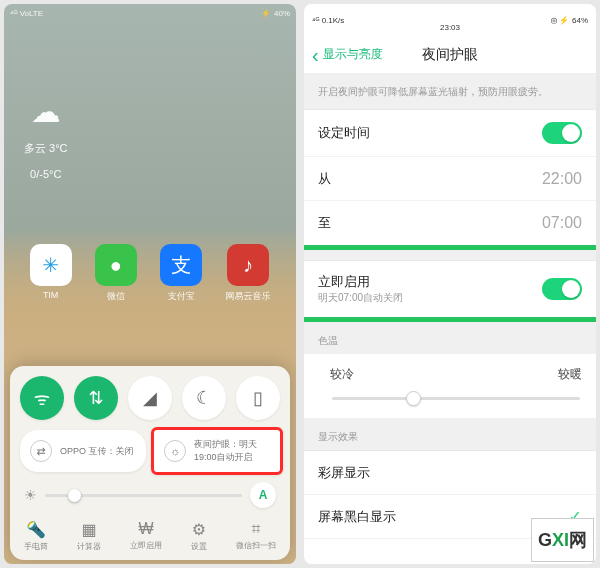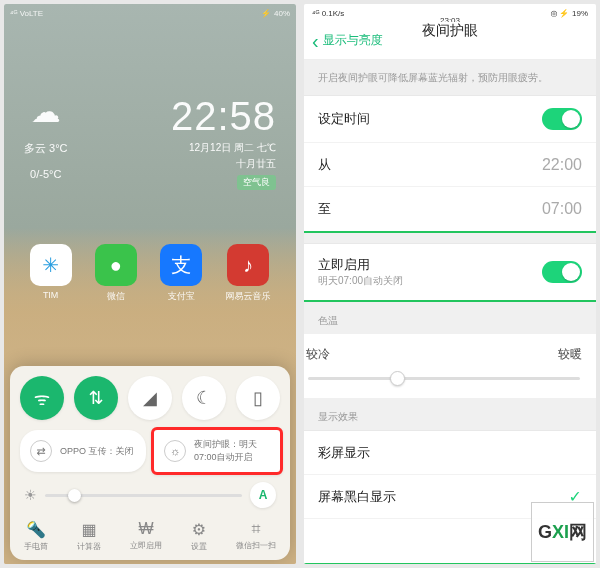--- a/index.html
+++ b/index.html
@@ -1,17 +1,17 @@
 <!DOCTYPE html>
 <html><head>
 <meta charset="utf-8">
 <style>
 * { box-sizing: border-box; margin: 0; padding: 0; font-family: -apple-system, "Helvetica Neue", Arial, sans-serif; }
 body { background: #e8e8e8; display: flex; gap: 8px; padding: 4px; width: 600px; height: 568px; overflow: hidden; }
-.phone { width: 292px; height: 560px; background: #fff; position: relative; overflow: hidden; border-radius: 2px; }
+.phone { width: 292px; height: 560px; background: #fff; position: relative; overflow: hidden; border-radius: 8px; }
 
 .left-bg { width: 100%; height: 100%; background: linear-gradient(180deg,#a8b6b0 0%,#9aa89e 40%,#c4a877 55%,#cdb285 70%,#d1b78c 100%); position: relative; }
 .left-bg::after{content:"";position:absolute;left:0;right:0;bottom:0;height:60%;background:linear-gradient(180deg,transparent 0%,rgba(205,178,133,.6) 20%,#cdb184 50%)}
 .status-bar { position: absolute; top: 0; left: 0; right: 0; height: 18px; display: flex; justify-content: space-between; align-items: center; padding: 0 6px; font-size: 8px; color: rgba(255,255,255,.85); z-index:5 }
 .status-right{display:flex;gap:4px;align-items:center}
 .weather-widget { position:absolute; left:20px; top:90px; color:rgba(255,255,255,.95); text-align:center; z-index:3;}
 .weather-widget .cond{font-size:11px;margin-top:12px}
 .clock-widget{position:absolute; right:20px; top:90px; color:rgba(255,255,255,.95); text-align:right;z-index:3}
 .clock-widget .time{font-size:40px; font-weight:200; letter-spacing:1px}
 .clock-widget .date{font-size:10px;margin-top:2px}
@@ -36,67 +36,61 @@
 .bright-row{display:flex;align-items:center;gap:8px;margin-bottom:8px;padding:0 4px}
 .bright-icon{font-size:14px;color:#999}
 .bright-track{flex:1;height:3px;background:#ddd;border-radius:2px;position:relative}
 .bright-thumb{position:absolute;left:12%;top:-5px;width:13px;height:13px;border-radius:50%;background:#fff;box-shadow:0 1px 3px rgba(0,0,0,.3)}
 .auto-badge{width:26px;height:26px;border-radius:50%;background:#fff;display:flex;align-items:center;justify-content:center;font-size:12px;font-weight:600;color:#1bb76e;box-shadow:0 1px 3px rgba(0,0,0,.1)}
 .tool-row{display:flex;justify-content:space-between;padding:4px 4px 0 4px}
 .tool{display:flex;flex-direction:column;align-items:center;gap:2px;font-size:8px;color:#888}
 .tool-ic{font-size:16px;color:#888}
 
 .right-phone{background:#f0f0f0;display:flex;flex-direction:column}
-.r-status{height:18px;display:flex;justify-content:space-between;align-items:center;padding:9px 8px;font-size:8px;color:#333;background:#fff}
+.r-status{height:18px;display:flex;justify-content:space-between;align-items:center;padding:16px 8px;font-size:8px;color:#333;background:#fff}
 .r-status .center{position:absolute;left:50%;transform:translateX(-50%);margin-top:15px;}
-.r-header{background:#fff;height:38px;display:flex;border-bottom:1px solid #eee;position:relative}
+.r-header{background:#fff;height:38px;display:flex;align-items:center;border-bottom:1px solid #eee;position:relative}
 .r-back{color:#1abc7a;font-size:12px;padding:0 8px;display:flex;align-items:center;gap:2px}
 .r-back::before{content:"‹";font-size:20px;line-height:0;margin-right:2px}
 .r-title{position:absolute;left:50%;transform:translateX(-50%);font-size:14px;color:#222;font-weight:500}
 .r-body{flex:1;overflow:hidden;font-size:12px}
 .hint{padding:10px 14px;font-size:10px;color:#999;line-height:1.5}
-.group{background:#fff;border-top:1px solid #e8e8e8;border-bottom:2px solid #22c55e;margin-bottom:0}
+.group{background:#fff;border-top:1px solid #e8e8e8;border-bottom:5px solid #22c55e;margin-bottom:0}
 .row{display:flex;align-items:center;justify-content:space-between;padding:12px 14px;border-bottom:1px solid #f2f2f2;min-height:44px}
 .row:last-child{border-bottom:none}
 .row-label{color:#222;font-size:13px}
 .row-sub{font-size:10px;color:#999}
 .row-val{color:#aaa;font-size:16px}
 .switch{width:40px;height:22px;border-radius:11px;background:#1dd47a;position:relative}
 .switch::after{content:"";position:absolute;right:2px;top:2px;width:18px;height:18px;border-radius:50%;background:#fff;box-shadow:0 1px 2px rgba(0,0,0,.2)}
 .sect-label{padding:12px 14px 6px 14px;font-size:10px;color:#999}
-.temp-row{background:#fff;padding:12px 14px 18px 2px}
+.temp-row{background:#fff;padding:12px 14px 18px 26px}
 .temp-labels{display:flex;justify-content:space-between;font-size:12px;color:#444;margin-bottom:14px}
 .temp-track{height:3px;background:#ddd;border-radius:2px;position:relative;margin:0 2px}
 .temp-thumb{position:absolute;left:30%;top:-6px;width:15px;height:15px;border-radius:50%;background:#fff;border:1px solid #ccc;box-shadow:0 1px 2px rgba(0,0,0,.15)}
 .check{color:#1dd47a;font-size:16px}
-.watermark{position:absolute;right:2px;bottom:2px;background:rgba(255,255,255,.92);border:1px solid #ccc;padding:17px 6px;font-size:18px;font-weight:700;color:#333;z-index:50}
+.watermark{position:absolute;right:2px;bottom:2px;background:rgba(255,255,255,.92);border:1px solid #ccc;padding:9px 6px;font-size:18px;font-weight:700;color:#333;z-index:50}
 .watermark .xi{color:#1ca04e}
 </style>
 </head>
 <body>
 
 <div class="phone">
   <div class="left-bg">
     <div class="status-bar">
       <span>⁴ᴳ VoLTE</span>
       <span class="status-right">⚡ 40%</span>
     </div>
 
     <div class="weather-widget">
       <div style="font-size:30px">☁</div>
       <div class="cond">多云 3°C</div>
       <div class="cond">0/-5°C</div>
     </div>
 
-    <div class="clock-widget">
-      <div class="time">22:58</div>
-      <div class="date">12月12日 周二 七℃</div>
-      <div class="lunar">十月廿五</div>
-      <span class="air-badge">空气良</span>
-    </div>
 
     <div class="app-row">
       <div class="app">
           <div class="app-icon tim">✳</div>
           <span class="app-label">TIM</span>
         </div>
       <div class="app">
           <div class="app-icon wechat">●</div>
           <span class="app-label">微信</span>
         </div>
@@ -118,21 +112,21 @@
         <div class="qs">☾</div>
         <div class="qs">▯</div>
       </div>
       <div class="pill-row">
         <div class="pill">
           <span class="pill-icon">⇄</span>
           <span>OPPO 互传：关闭</span>
         </div>
         <div class="pill highlight-box">
           <span class="pill-icon">☼</span>
-          <span>夜间护眼：明天07:00自动开启</span>
+          <span>夜间护眼：明天19:00自动开启</span>
         </div>
       </div>
       <div class="bright-row">
         <span class="bright-icon">☀</span>
         <div class="bright-track">
             <div class="bright-thumb"></div>
           </div>
         <div class="auto-badge">A</div>
       </div>
       <div class="tool-row">
@@ -158,21 +152,21 @@
           </div>
       </div>
     </div>
   </div>
 </div>
 
 <div class="phone right-phone">
   <div class="r-status" style="position:relative">
     <span>⁴ᴳ 0.1K/s</span>
     <span class="center">23:03</span>
-    <span>◎ ⚡ 19%</span>
+    <span>◎ ⚡ 64%</span>
   </div>
   <div class="r-header">
     <div class="r-back">
         <span>显示与亮度</span>
       </div>
     <div class="r-title">夜间护眼</div>
   </div>
   <div class="r-body">
     <div class="hint">开启夜间护眼可降低屏幕蓝光辐射，预防用眼疲劳。</div>
 

